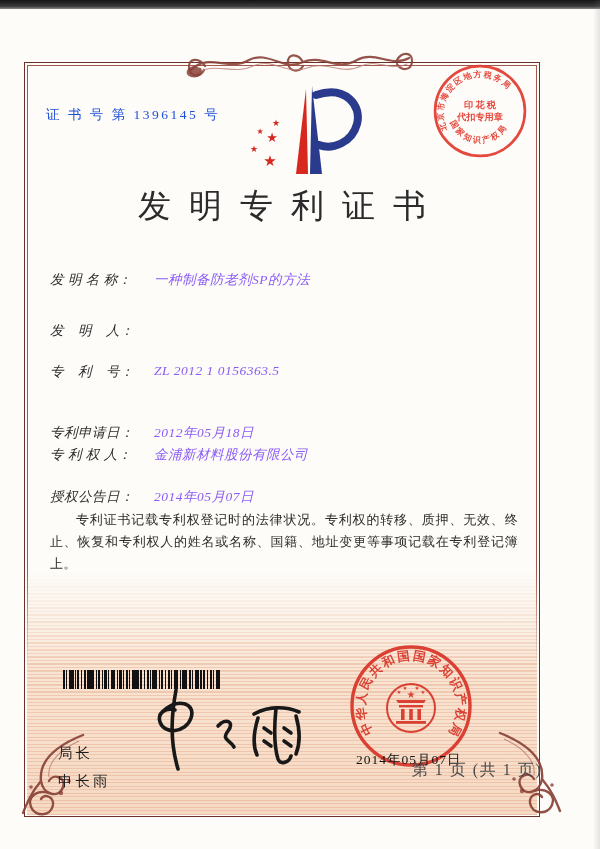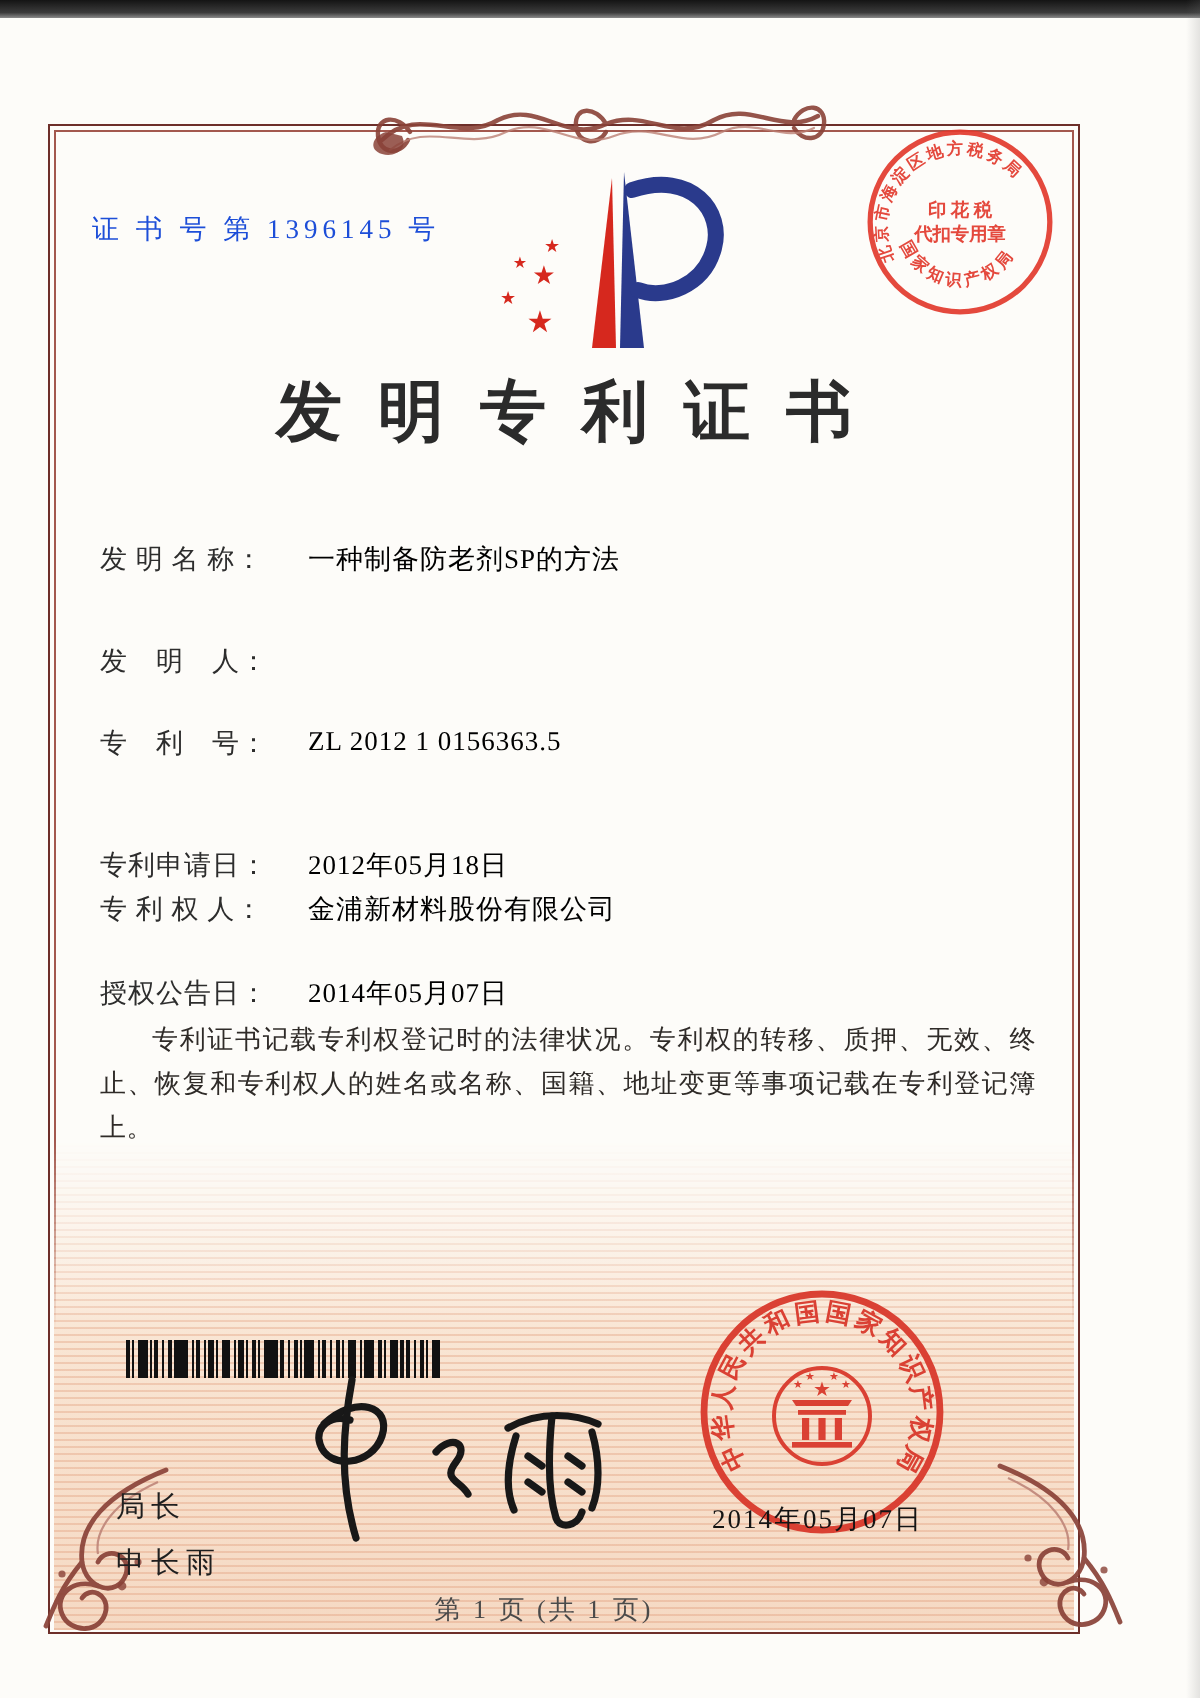--- a/index.html
+++ b/index.html
@@ -14,41 +14,41 @@
   .pink-zone{position:absolute;left:27px;right:63px;top:570px;bottom:34px;
        background:
          repeating-linear-gradient(0deg, rgba(219,139,102,.30) 0 1px, rgba(255,255,255,0) 1px 3.5px),
          linear-gradient(180deg,#fbeee1 0%,#f8e2cf 55%,#f5d9c3 100%);
        -webkit-mask:linear-gradient(180deg,transparent 0,#000 95px);
        mask:linear-gradient(180deg,transparent 0,#000 95px);}
   .cert-number{position:absolute;left:46px;top:106px;font-size:13.5px;letter-spacing:2.5px;color:#1d4ed8;}
   .logo{position:absolute;left:244px;top:84px;}
   .tax-stamp{position:absolute;left:431px;top:62px;opacity:.92;}
   .title{position:absolute;left:24px;right:60px;top:184px;text-align:center;
-       font-size:33px;font-weight:700;letter-spacing:18px;padding-left:18px;color:#2b2b2b;}
+       font-size:33px;font-weight:400;letter-spacing:18px;padding-left:18px;color:#2b2b2b;}
   .fields{position:absolute;left:50px;top:0;width:470px;}
   .row{position:absolute;left:0;display:flex;font-size:13.5px;white-space:nowrap;}
-  .row .label{width:104px;letter-spacing:.5px;color:#2d2d2d;flex:none;}
-  .row .value{letter-spacing:.5px;color:#000000;}
+  .row .label{width:104px;letter-spacing:.5px;color:#2d2d2d;flex:none;font-style:italic;}
+  .row .value{letter-spacing:.5px;color:#8b5cf6;font-style:italic;}
   .r0{top:271px}.r1{top:322px}.r2{top:363px}.r3{top:424px}.r4{top:446px}.r5{top:488px}
   .paragraphs{position:absolute;left:50px;top:509px;width:468px;
        font-size:13px;line-height:22px;text-align:justify;color:#2f2b28;letter-spacing:.3px;}
   .paragraphs p{margin:0;text-indent:2em;}
   .barcode{position:absolute;left:63px;top:670px;width:158px;height:19px;
        background:
         repeating-linear-gradient(90deg,#111 0 1px,transparent 1px 3px),
         repeating-linear-gradient(90deg,#111 0 2px,transparent 2px 7px),
         repeating-linear-gradient(90deg,transparent 0 9px,#111 9px 11px,transparent 11px 16px);}
   .director{position:absolute;left:58px;top:744px;font-size:14.5px;letter-spacing:3px;color:#1f1f1f;}
   .director div{margin-bottom:9px;}
   .signature{position:absolute;left:118px;top:684px;}
   .big-seal{position:absolute;left:347px;top:642px;opacity:.95;}
   .seal-date{position:absolute;left:356px;top:751px;font-size:13.5px;letter-spacing:1px;color:#141414;}
-  .footer{position:absolute;left:2px;width:540px;top:796px;text-align:center;
-       font-size:13px;letter-spacing:1.5px;color:#4a4a4a;}
+  .footer{position:absolute;left:2px;width:540px;top:760px;text-align:right;
+       font-size:16px;letter-spacing:1.5px;color:#4a4a4a;}
   .ornament{position:absolute;}
   .orn-dragon{left:183px;top:42px;}
   .orn-bl{left:17px;top:731px;}
   .orn-br{left:494px;top:729px;transform:scaleX(-1);}
   svg{display:block;}
 </style>
 </head>
 <body>
 
 <div class="scan-top"></div>

